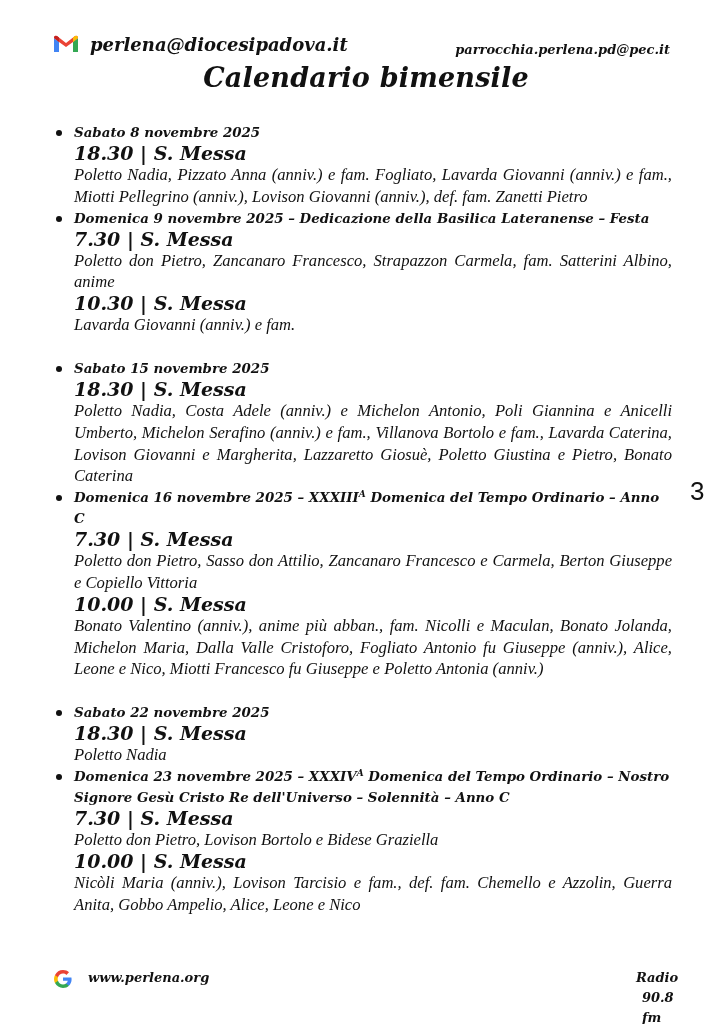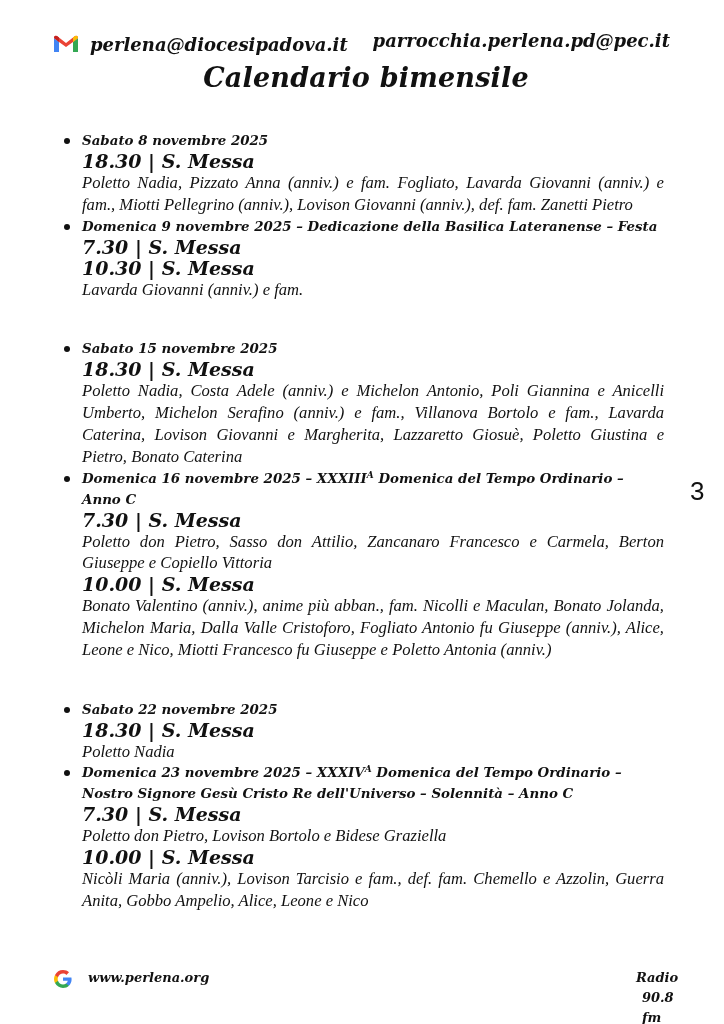--- a/index.html
+++ b/index.html
@@ -1,23 +1,23 @@
 <!DOCTYPE html>
 <html><head>
   <meta charset="utf-8">
   <style>
     html, body { margin: 0; padding: 0; background: #ffffff; }
     body { width: 724px; height: 1024px; position: relative; overflow: hidden; color: #111; }
     .hdr { position: absolute; top: 30px; left: 0; width: 724px; height: 32px; }
     .gmail-icon { position: absolute; left: 53px; top: 4px; width: 26px; height: 20px; }
     .hdr-email { position: absolute; left: 90px; top: 4px; font-family: "DejaVu Serif", serif; font-style: italic; font-weight: bold; font-size: 18px; }
-    .hdr-pec { position: absolute; right: 54px; top: 0; font-family: "DejaVu Serif", serif; font-style: italic; font-weight: bold; font-size: 18px; }
+    .hdr-pec { position: absolute; right: 54px; top: 12px; font-family: "DejaVu Serif", serif; font-style: italic; font-weight: bold; font-size: 13px; }
     .title { position: absolute; top: 58px; left: 0; width: 724px; text-align: center; font-family: "DejaVu Serif", serif; font-style: italic; font-weight: bold; font-size: 27px; letter-spacing: 0.2px; }
     .content { position: absolute; top: 122px; left: 52px; width: 620px; }
-    ul.days { list-style: none; margin: 8px; padding: 0; }
+    ul.days { list-style: none; margin: 0; padding: 0; }
     li.day { position: relative; padding-left: 22px; }
     li.day::before { content: ""; position: absolute; left: 4px; top: 8px; width: 6px; height: 6px; border-radius: 50%; background: #111; }
     .day-heading { font-family: "DejaVu Serif", serif; font-style: italic; font-weight: bold; font-size: 13.4px; line-height: 21px; }
     .mass-time { font-family: "DejaVu Serif", serif; font-style: italic; font-weight: bold; font-size: 19px; line-height: 21px; }
     .intentions { font-family: "Liberation Serif", serif; font-style: italic; font-size: 16.6px; line-height: 21.8px; text-align: justify; }
     .group-gap { height: 22px; }
     .page-number { position: absolute; left: 690px; top: 476px; font-family: "Liberation Sans", sans-serif; font-size: 26px; }
     .ftr { position: absolute; top: 966px; left: 0; width: 600px; height: 50px; }
     .google-icon { position: absolute; left: 53px; top: 3px; width: 20px; height: 20px; }
     .ftr-site { position: absolute; left: 88px; top: 4px; font-family: "DejaVu Serif", serif; font-style: italic; font-weight: bold; font-size: 13px; }
@@ -46,20 +46,21 @@
 
   <ul class="days">
     <li class="day">
       <div class="day-heading">Sabato 8 novembre 2025</div>
       <div class="mass-time">18.30 | S. Messa</div>
       <div class="intentions">Poletto Nadia, Pizzato Anna (anniv.) e fam. Fogliato, Lavarda Giovanni (anniv.) e fam., Miotti Pellegrino (anniv.), Lovison Giovanni (anniv.), def. fam. Zanetti Pietro</div>
     </li>
     <li class="day">
       <div class="day-heading">Domenica 9 novembre 2025 – Dedicazione della Basilica Lateranense – Festa</div>
       <div class="mass-time">7.30 | S. Messa</div>
+      <div class="intentions">Poletto don Pietro, Zancanaro Francesco, Strapazzon Carmela, fam. Satterini Albino, anime</div>
       <div class="mass-time">10.30 | S. Messa</div>
       <div class="intentions">Lavarda Giovanni (anniv.) e fam.</div>
     </li>
   </ul>
 
   <div class="group-gap"></div>
 
   <ul class="days">
     <li class="day">
       <div class="day-heading">Sabato 15 novembre 2025</div>

